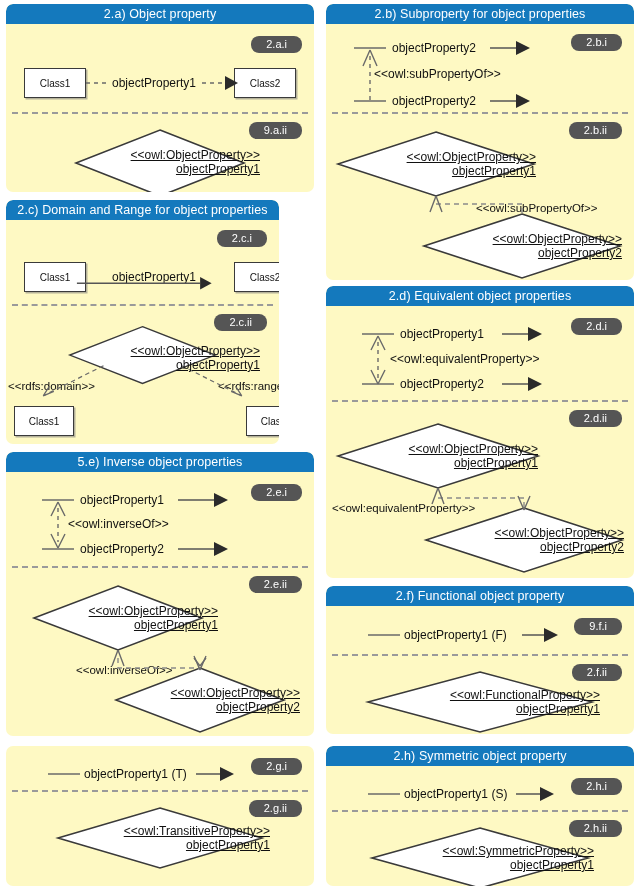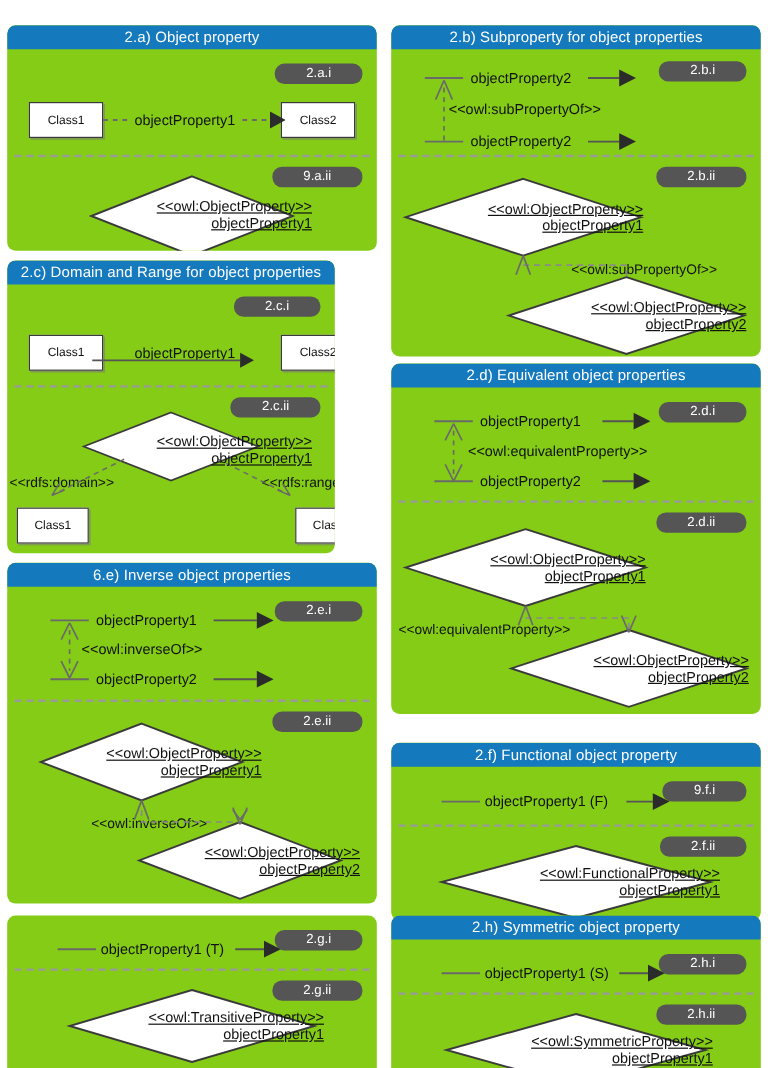--- a/index.html
+++ b/index.html
@@ -10,24 +10,23 @@
     font-family: "Liberation Sans", sans-serif;
   }
   #root {
     position: relative;
     width: 640px; height: 890px;
     background: #ffffff;
     overflow: hidden;
   }
   .panel {
     position: absolute;
-    background: #84cc16;
+    background: #fef9c3;
     border-radius: 7px;
     overflow: hidden;
-    margin-top: 17px;
   }
   .panel-header {
     height: 20px;
     background: #1479bd;
     color: #ffffff;
     font-size: 12.5px;
     line-height: 20px;
     text-align: center;
     border-radius: 7px 7px 0 0;
     letter-spacing: 0.1px;
@@ -44,21 +43,21 @@
     height: 0;
     border-top: 2px dashed #9a9a9a;
   }
   .badge {
     position: absolute;
     background: #555555;
     color: #ffffff;
     font-size: 11px;
     line-height: 17px;
     height: 17px;
-    padding: 0 26px;
+    padding: 0 15px;
     border-radius: 8px;
     white-space: nowrap;
   }
   .cbox {
     position: absolute;
     background: #ffffff;
     border: 1.6px solid #3a3a3a;
     color: #111111;
     font-size: 10px;
     text-align: center;
@@ -149,21 +148,21 @@
         <path d="M266,184 L254,179 M266,184 L259,173" stroke="#6a6a6a" stroke-width="1.4" fill="none"></path>
       </svg>
       <div class="dia-text" style="left:54px; top:124px; width:200px;">
         <div>&lt;&lt;owl:ObjectProperty&gt;&gt;</div>
         <div>objectProperty1</div>
       </div>
     </div>
   </div>
 
   <div class="panel" style="left:6px; top:452px; width:308px; height:284px;">
-    <div class="panel-header">6.e) Inverse object properties</div>
+    <div class="panel-header">5.e) Inverse object properties</div>
     <div class="panel-body">
       <div class="divider" style="top:94px;"></div>
       <div class="badge" style="right:12px; top:12px;">2.e.i</div>
       <div class="badge" style="right:12px; top:104px;">2.e.ii</div>
 
       <div class="lbl" style="left:74px; top:21px;">objectProperty1</div>
       <div class="lbl" style="left:74px; top:70px;">objectProperty2</div>
       <div class="lbl" style="left:62px; top:45px;">&lt;&lt;owl:inverseOf&gt;&gt;</div>
 
       <div class="lbl sm" style="left:70px; top:192px;">&lt;&lt;owl:inverseOf&gt;&gt;</div>
@@ -299,21 +298,21 @@
         <div>&lt;&lt;owl:ObjectProperty&gt;&gt;</div>
         <div>objectProperty1</div>
       </div>
       <div class="dia-text" style="left:98px; top:220px; width:200px;">
         <div>&lt;&lt;owl:ObjectProperty&gt;&gt;</div>
         <div>objectProperty2</div>
       </div>
     </div>
   </div>
 
-  <div class="panel" style="left:326px; top:602px; width:308px; height:148px;">
+  <div class="panel" style="left:326px; top:586px; width:308px; height:148px;">
     <div class="panel-header">2.f) Functional object property</div>
     <div class="panel-body">
       <div class="divider" style="top:48px;"></div>
       <div class="badge" style="right:12px; top:12px;">9.f.i</div>
       <div class="badge" style="right:12px; top:58px;">2.f.ii</div>
 
       <div class="lbl" style="left:78px; top:22px;">objectProperty1 (F)</div>
 
       <svg class="ov" viewBox="0 0 308 128">
         <line x1="42" y1="29" x2="74" y2="29" stroke="#6a6a6a" stroke-width="1.6"></line>

